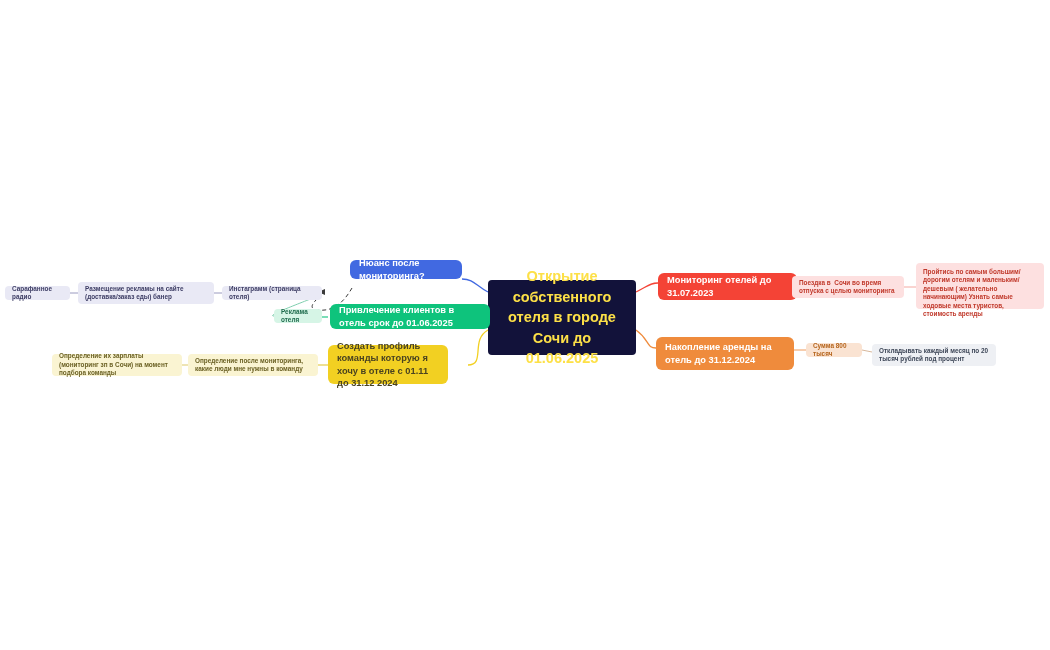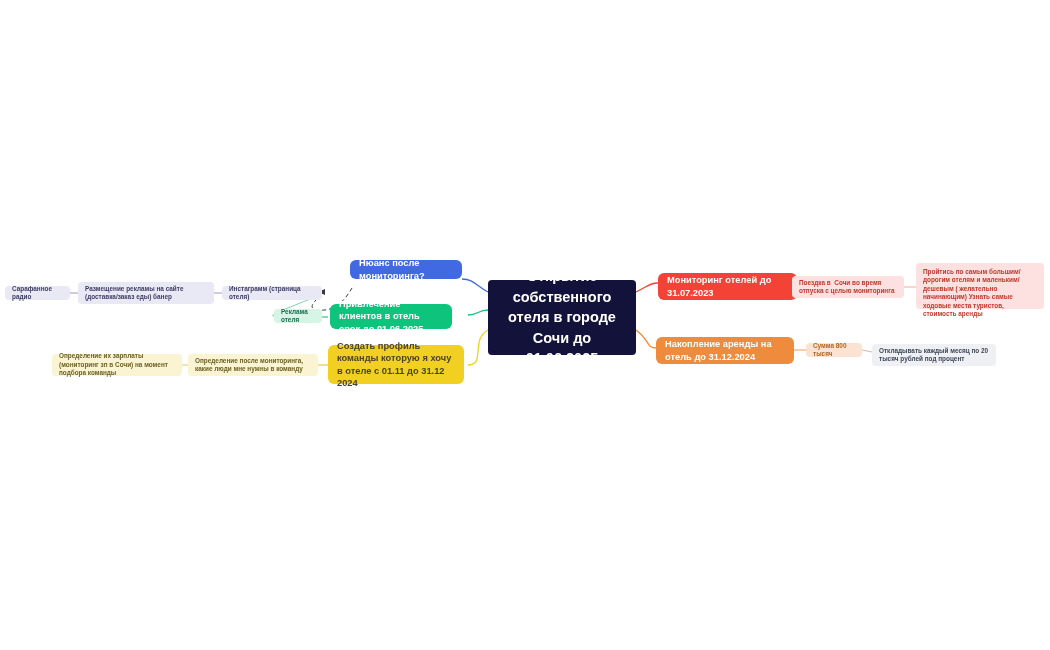--- a/index.html
+++ b/index.html
@@ -34,21 +34,21 @@
     display: flex;
     align-items: center;
     line-height: 1.32;
     white-space: pre-wrap;
     word-break: break-word;
   }
 
   
   .node.root {
     background: #12123a;
-    color: #ffffff;
+    color: #fde047;
     font-size: 14.5px;
     font-weight: bold;
     text-align: center;
     justify-content: center;
     padding: 10px 20px;
     border-radius: 4px;
     line-height: 1.42;
   }
 
   
@@ -120,41 +120,41 @@
   </svg>
 
   <div class="node root" style="left:488px; top:280px; width:148px; height:75px;">
     <span>Открытие собственного отеля в городе Сочи до 01.06.2025</span>
   </div>
 
   <div class="node l1 blue" style="left:350px; top:260px; width:112px; height:19px;">
     <span>Нюанс после мониторинга?</span>
   </div>
 
-  <div class="node l1 green" style="left:330px; top:304px; width:122px; height:25px;">
+  <div class="node l1 green" style="left:330px; top:304px; width:160px; height:25px;">
     <span>Привлечение клиентов в отель срок до 01.06.2025</span>
   </div>
 
   <div class="node pale pale-green" style="left:274px; top:309px; width:48px; height:14px;">
     <span>Реклама отеля</span>
   </div>
 
   <div class="node pale pale-lavender" style="left:222px; top:286px; width:100px; height:14px;">
     <span>Инстаграмм (страница отеля)</span>
   </div>
 
   <div class="node pale pale-lavender" style="left:78px; top:282px; width:136px; height:22px;">
     <span>Размещение рекламы на сайте (доставка/заказ еды) банер</span>
   </div>
 
   <div class="node pale pale-lavender" style="left:5px; top:286px; width:65px; height:14px;">
     <span>Сарафанное радио</span>
   </div>
 
-  <div class="node l1 yellow" style="left:328px; top:345px; width:136px; height:39px;">
+  <div class="node l1 yellow" style="left:328px; top:345px; width:120px; height:39px;">
     <span>Создать профиль команды которую я хочу в отеле с 01.11 до 31.12 2024</span>
   </div>
 
   <div class="node pale pale-yellow" style="left:188px; top:354px; width:130px; height:22px;">
     <span>Определение после мониторинга, какие люди мне нужны в команду</span>
   </div>
 
   <div class="node pale pale-yellow" style="left:52px; top:354px; width:130px; height:22px;">
     <span>Определение их зарплаты (мониторинг зп в Сочи) на момент подбора команды</span>
   </div>
@@ -164,21 +164,21 @@
   </div>
 
   <div class="node pale pale-pink" style="left:792px; top:276px; width:112px; height:22px;">
     <span>Поездка в  Сочи во время отпуска с целью мониторинга</span>
   </div>
 
   <div class="node pale pale-pink" style="left:916px; top:263px; width:128px; height:46px; align-items:flex-start;">
     <span>Пройтись по самым большим/дорогим отелям и маленьким/дешевым ( желательно начинающим) Узнать самые ходовые места туристов, стоимость аренды</span>
   </div>
 
-  <div class="node l1 orange" style="left:656px; top:337px; width:138px; height:27px;">
+  <div class="node l1 orange" style="left:656px; top:337px; width:138px; height:33px;">
     <span>Накопление аренды на отель до 31.12.2024</span>
   </div>
 
   <div class="node pale pale-orange" style="left:806px; top:343px; width:56px; height:14px;">
     <span>Сумма 800 тысяч</span>
   </div>
 
   <div class="node pale pale-gray" style="left:872px; top:344px; width:124px; height:22px;">
     <span>Откладывать каждый месяц по 20 тысяч рублей под процент</span>
   </div>

